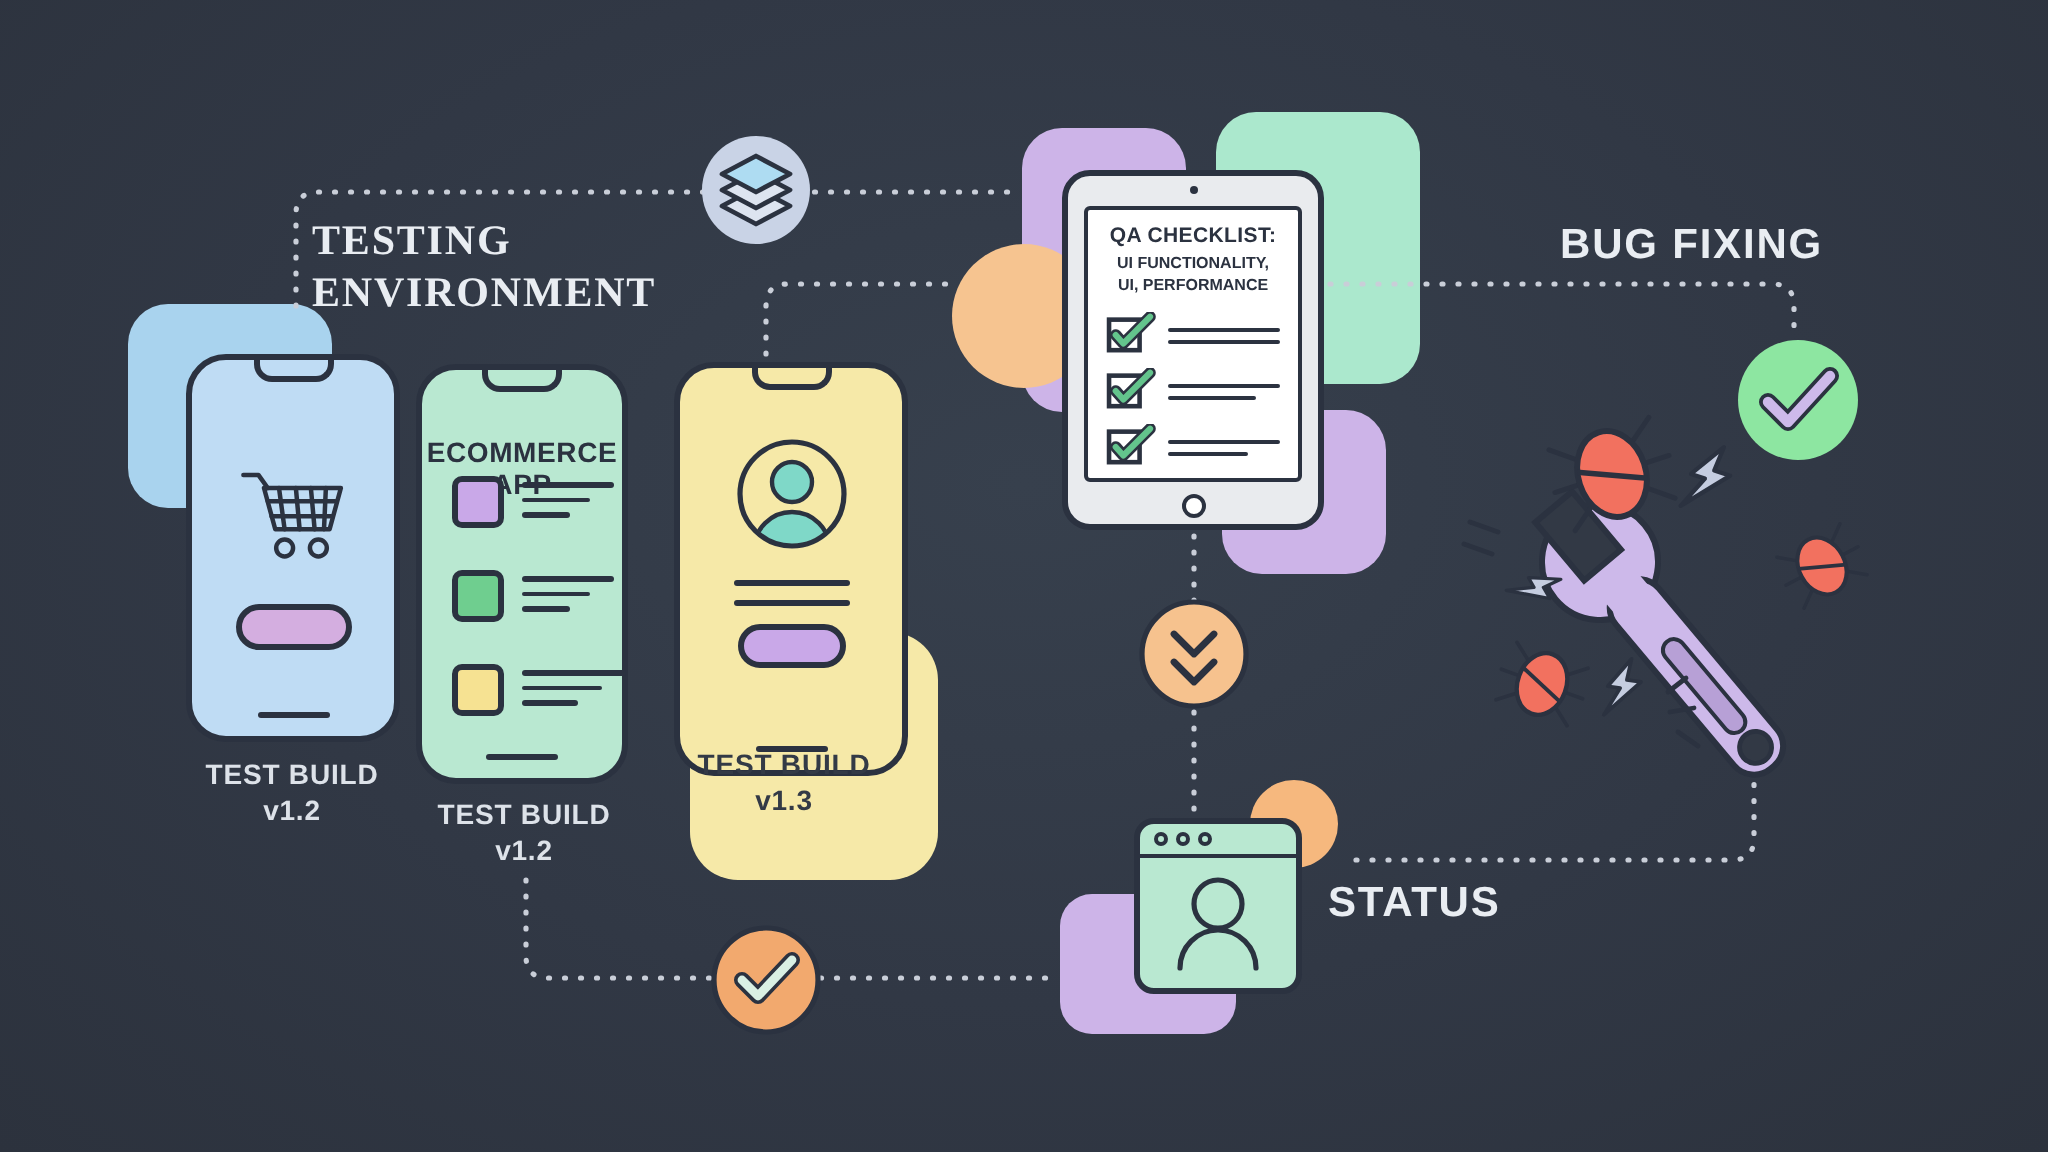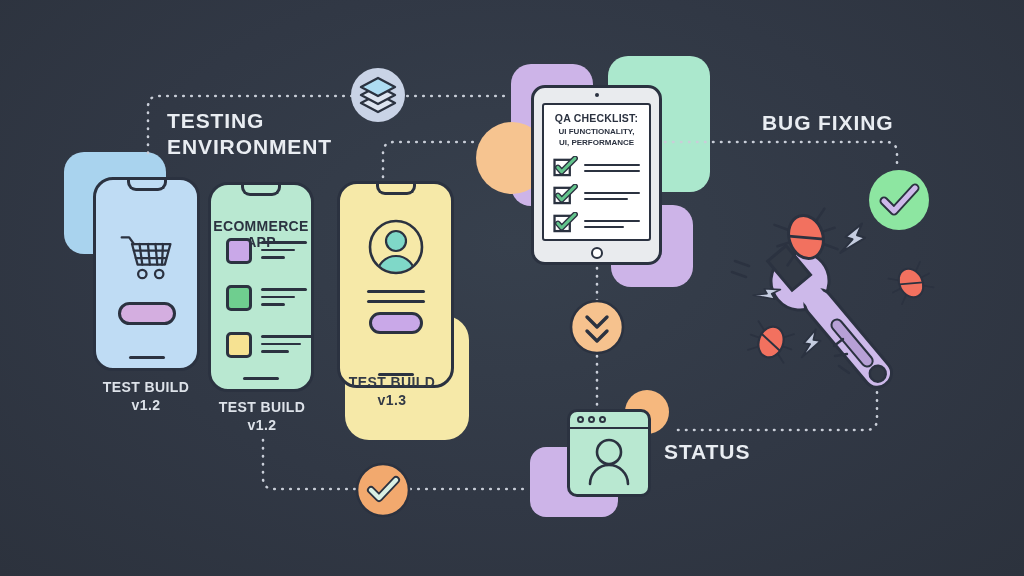--- a/index.html
+++ b/index.html
@@ -68,25 +68,25 @@
 
   <div class="blob" style="left:64px; top:152px; width:102px; height:102px; background:#a9d3ee;"></div>
   <div class="blob" style="left:345px; top:316px; width:124px; height:124px; background:#f6e9a8; border-radius:24px;"></div>
   <div class="blob" style="left:511px; top:64px; width:82px; height:142px; background:#cdb4e8;"></div>
   <div class="blob" style="left:608px; top:56px; width:102px; height:136px; background:#abe8cd;"></div>
   <div class="blob-circle" style="left:476px; top:122px; width:72px; height:72px; background:#f6c490;"></div>
   <div class="blob" style="left:611px; top:205px; width:82px; height:82px; background:#cdb4e8;"></div>
   <div class="blob" style="left:530px; top:447px; width:88px; height:70px; background:#cdb4e8; border-radius:16px;"></div>
   <div class="blob-circle" style="left:625px; top:390px; width:44px; height:44px; background:#f6b87e;"></div>
 
-  <div class="hdr" style="left:167px; top:108px;">
+  <div class="hdr" style="left:156px; top:108px;font-family:Liberation Serif, serif;">
     <div>TESTING</div>
     <div>ENVIRONMENT</div>
   </div>
-  <div class="hdr" style="left:762px; top:110px;">
+  <div class="hdr" style="left:780px; top:110px;">
     <div>BUG FIXING</div>
   </div>
   <div class="hdr" style="left:664px; top:439px;">
     <div>STATUS</div>
   </div>
 
   <div class="phone" style="left:93px; top:177px; width:107px; height:194px; background:#bfdcf4;">
     <div class="notch" style="background:#bfdcf4;"></div>
     <svg width="60" height="54" viewBox="-32 -26 64 56" style="position:absolute; left:50%; top:52px; transform:translateX(-50%);">
       <g fill="none" stroke="#2b3240" stroke-width="2.4" stroke-linecap="round" stroke-linejoin="round">

